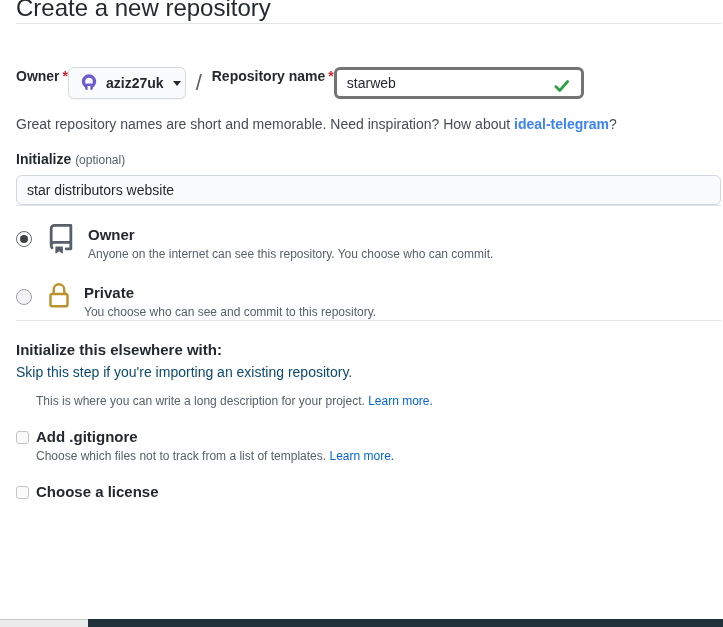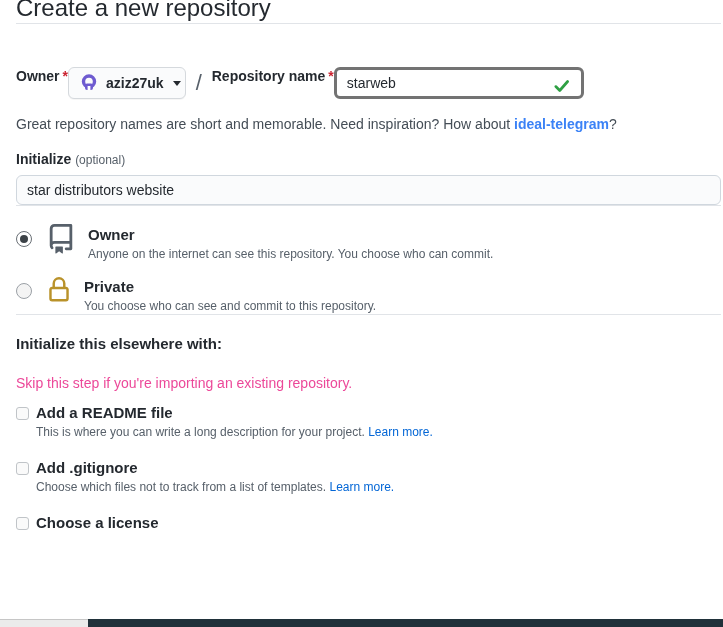--- a/index.html
+++ b/index.html
@@ -125,21 +125,21 @@
     border-radius: 6px;
     padding: 0 10px;
     font-family: "Liberation Sans", sans-serif;
     font-size: 14px;
     color: #24292f;
     outline: none;
   }
 
   .vis-row { display: flex; align-items: flex-start; }
   .vis-row.public { margin-top: 17px; }
-  .vis-row.private { margin-top: 13px; }
+  .vis-row.private { margin-top: 19px; }
   .radio {
     flex: none;
     width: 16px; height: 16px;
     border-radius: 50%;
     border: 1px solid #9ba0a6;
     background: #f4f4f4;
     margin-top: 8px;
     position: relative;
     cursor: pointer;
   }
@@ -151,21 +151,21 @@
     width: 8px; height: 8px;
     border-radius: 50%;
     background: #3c4247;
   }
   .vis-icon { flex: none; margin: 0 12px 0 14px; }
   .vis-text { display: flex; flex-direction: column; }
   .vis-label { margin-top: 3px; font-size: 15px; line-height: 18px; font-weight: 700; color: #24292f; }
   .vis-note { margin-top: 2px; font-size: 12px; line-height: 16px; color: #57606a; }
 
   .init-heading { margin-top: 20px; font-size: 15px; line-height: 18px; font-weight: 700; color: #24292f; }
-  .init-sub { margin-top: 20px; font-size: 14px; line-height: 20px; color: #ec4899; }
+  .init-sub { margin-top: 3px; font-size: 14px; line-height: 20px; color: #0c4a6e; }
 
   .check-row { margin-top: 19px; }
   .check-row.first { margin-top: 11px; }
   .check-row .row-top { display: flex; align-items: center; }
   .checkbox {
     flex: none;
     width: 13px; height: 13px;
     border: 1px solid #c0c4c8;
     border-radius: 3px;
     background: #fafafa;
@@ -262,24 +262,20 @@
         <span class="vis-note">You choose who can see and commit to this repository.</span>
       </div>
     </div>
 
     <hr class="divider hr3">
 
     <div class="init-heading">Initialize this elsewhere with:</div>
     <div class="init-sub">Skip this step if you're importing an existing repository.</div>
 
     <div class="check-row first">
-      <div class="row-top">
-        <span class="checkbox"></span>
-        <span class="check-label">Add a README file</span>
-      </div>
       <div class="check-note">
         <span>This is where you can write a long description for your project. </span><a class="text-link" href="#">Learn more.</a>
       </div>
     </div>
 
     <div class="check-row">
       <div class="row-top">
         <span class="checkbox"></span>
         <span class="check-label">Add .gitignore</span>
       </div>

